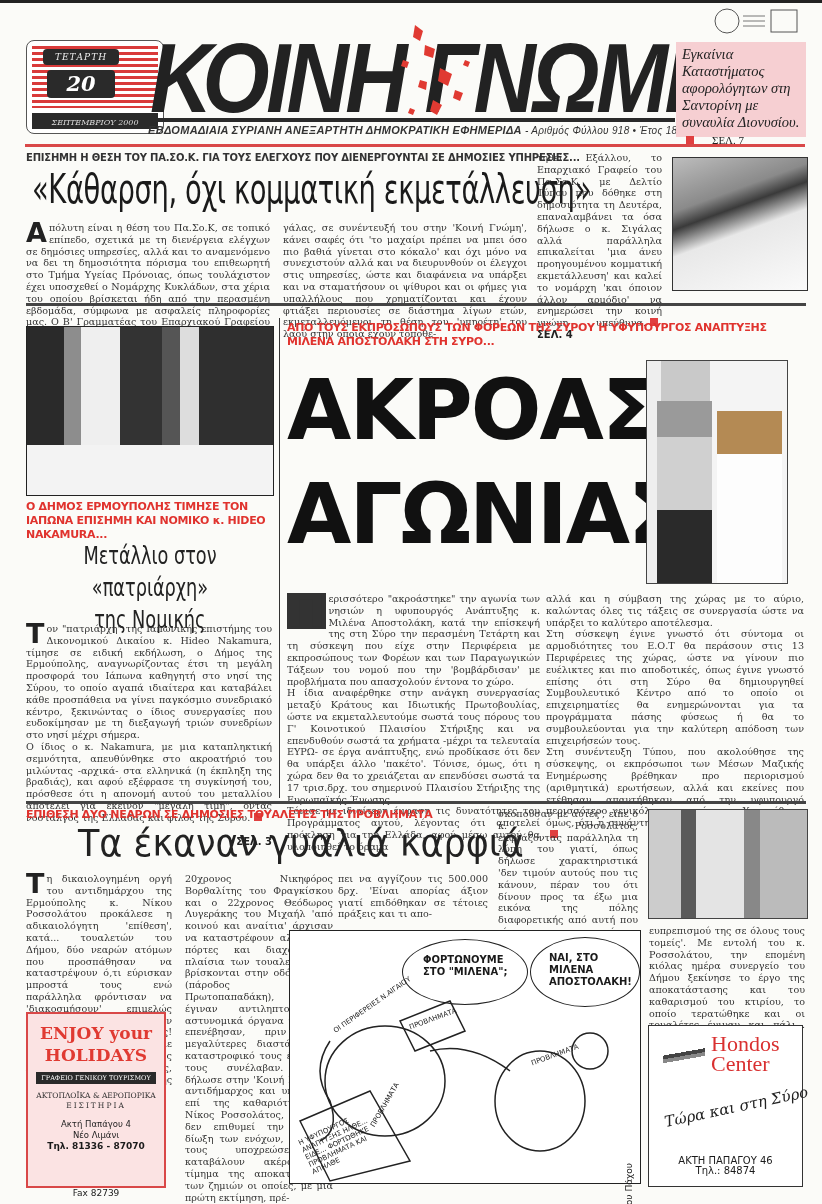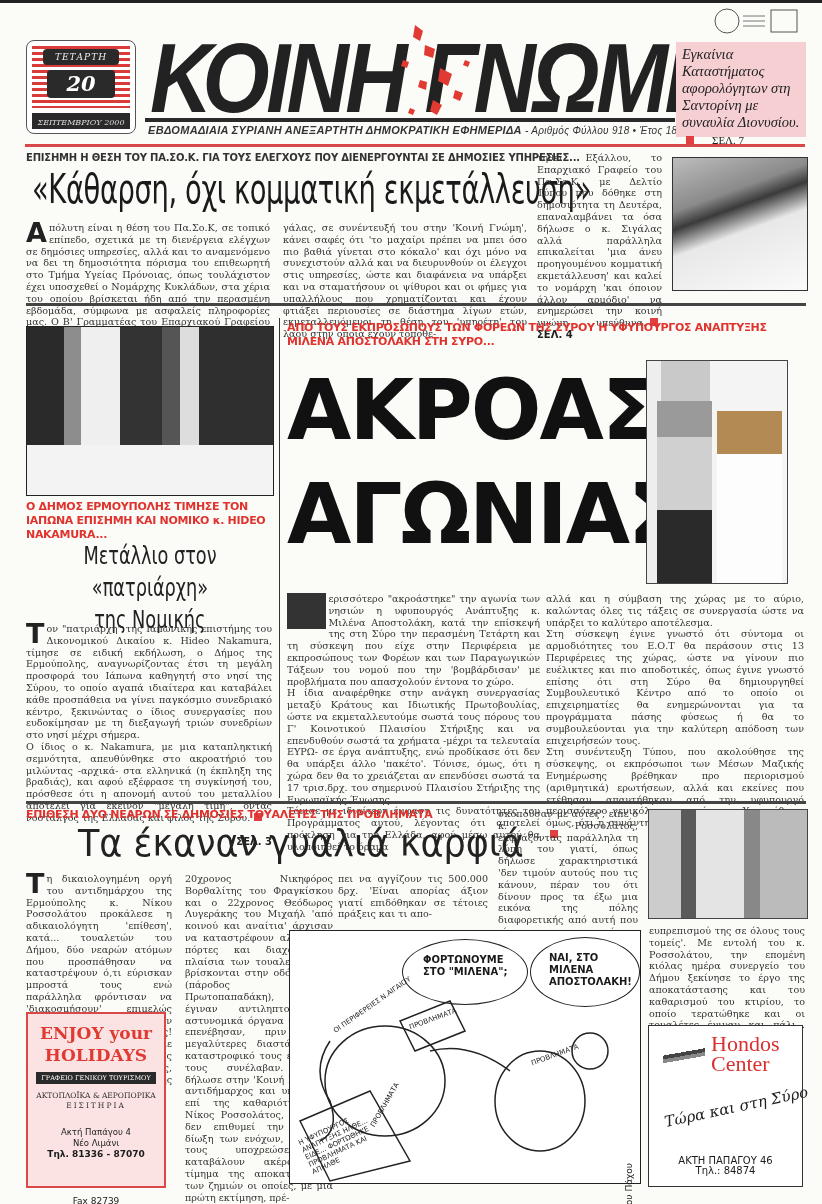--- a/index.html
+++ b/index.html
@@ -2,21 +2,21 @@
 <html><head>
 <meta charset="utf-8">
 <style>
   html, body { margin:0; padding:0; }
   body { width:822px; height:1204px; background:#fbfbf8; position:relative; overflow:hidden;
          font-family:"DejaVu Serif", serif; color:#1a1a1a; }
   .abs { position:absolute; }
   .topline { left:0; top:0; width:822px; height:3px; background:#222; }
 
   
-  .datebox { left:26px; top:40px; width:108px; height:92px; border:1px solid #555; border-radius:8px; background:#fff; overflow:hidden; }
+  .datebox { left:26px; top:40px; width:108px; height:92px; border:1px solid #555; border-radius:8px; background:#fff; overflow:hidden;padding-left:28px; }
   .datebox .stripes { position:absolute; left:5px; top:5px; right:5px; height:62px;
      background:repeating-linear-gradient(#d93a3a 0 3px, #fff 3px 6px); }
   .datebox .day { position:absolute; left:16px; top:8px; width:76px; height:16px; background:#2a2a2a; border-radius:4px;
      color:#eee; font-size:9px; font-style:italic; text-align:center; line-height:16px; letter-spacing:1px; }
   .datebox .num { position:absolute; left:20px; top:29px; width:68px; height:28px; background:#2a2a2a; border-radius:4px;
      color:#fff; font-size:21px; font-weight:bold; font-style:italic; text-align:center; line-height:28px; }
   .datebox .month { position:absolute; left:5px; right:5px; bottom:4px; height:16px; background:#2a2a2a;
      color:#ddd; font-size:8px; font-style:italic; text-align:center; line-height:20px; }
   .logo { left:150px; top:28px; width:455px; height:100px; font-family:"Liberation Sans", sans-serif; font-weight:bold;
      font-style:italic; font-size:98px; line-height:100px; letter-spacing:-4px; color:#222; transform:scaleX(0.88); transform-origin:left top; white-space:nowrap; }
@@ -83,21 +83,21 @@
      font-family:"DejaVu Sans", sans-serif; font-weight:bold; font-size:10px; line-height:12px; padding:10px 12px; box-sizing:border-box; }
   .b1 { left:112px; top:8px; width:126px; height:66px; padding-top:14px; padding-left:20px; }
   .b2 { left:240px; top:6px; width:110px; height:70px; padding-top:14px; padding-left:18px; }
   .ct { position:absolute; font-family:"DejaVu Sans", sans-serif; font-size:7px; color:#222; }
   .sig { position:absolute; right:6px; bottom:20px; font-family:"DejaVu Sans", sans-serif; font-size:9px; transform:rotate(-90deg); transform-origin:right bottom; white-space:nowrap; }
 
   .ad1 { left:26px; top:1012px; width:140px; height:176px; border:2px solid #d94848; background:#fbe3e3; box-sizing:border-box; text-align:center; }
   .ad1 .enjoy { font-family:"DejaVu Serif", serif; font-weight:bold; color:#e03a32; font-size:17px; line-height:22px; margin-top:8px; }
   .ad1 .office { background:#2a2a2a; color:#fff; font-size:6.5px; margin:6px 8px; padding:2px 0; font-family:"DejaVu Serif", serif; }
   .ad1 .tk { font-size:7.5px; line-height:10px; color:#333; margin-top:7px; }
-  .ad1 .addr { font-family:"DejaVu Sans", sans-serif; font-size:8.5px; line-height:11px; margin-top:16px; color:#222; }
+  .ad1 .addr { font-family:"DejaVu Sans", sans-serif; font-size:8.5px; line-height:11px; margin-top:8px; color:#222; }
   .ad1 .tel { font-family:"DejaVu Sans", sans-serif; font-weight:bold; font-size:9px; line-height:11px; }
   .ad2 { left:648px; top:1025px; width:155px; height:162px; border:1px solid #333; background:#fff; box-sizing:border-box; text-align:center; }
   .ad2 .brand { position:absolute; left:62px; top:8px; text-align:left; font-family:"Liberation Serif", serif; color:#d93030; font-size:22px; line-height:20px; }
   .ad2 .swoosh { position:absolute; left:14px; top:22px; width:42px; height:18px; background:linear-gradient(170deg,transparent 30%,#444 30% 45%,#888 45% 60%,transparent 60%); }
   .ad2 .script { position:absolute; left:14px; top:72px; font-family:"DejaVu Serif", serif; font-style:italic; font-size:15px; transform:rotate(-12deg); color:#222; white-space:nowrap; }
   .ad2 .addr { position:absolute; left:0; right:0; top:130px; font-family:"DejaVu Sans", sans-serif; font-size:10px; line-height:10px; }
 </style>
 </head>
 <body>
 

